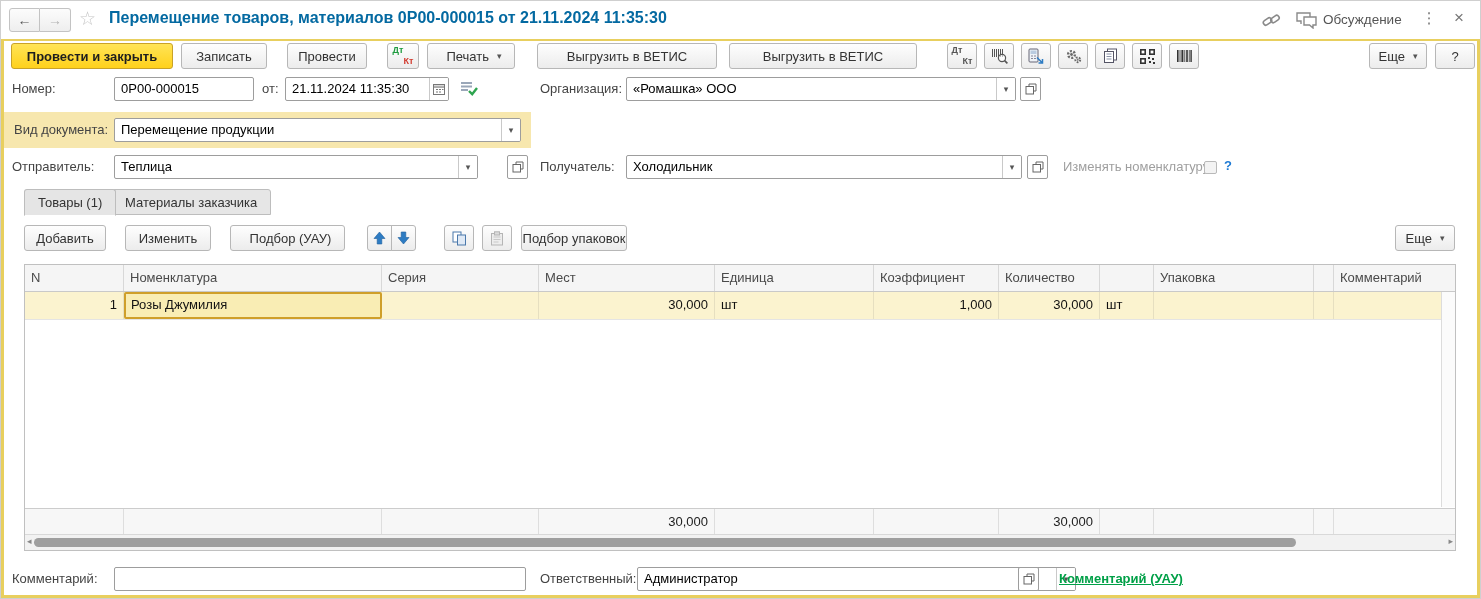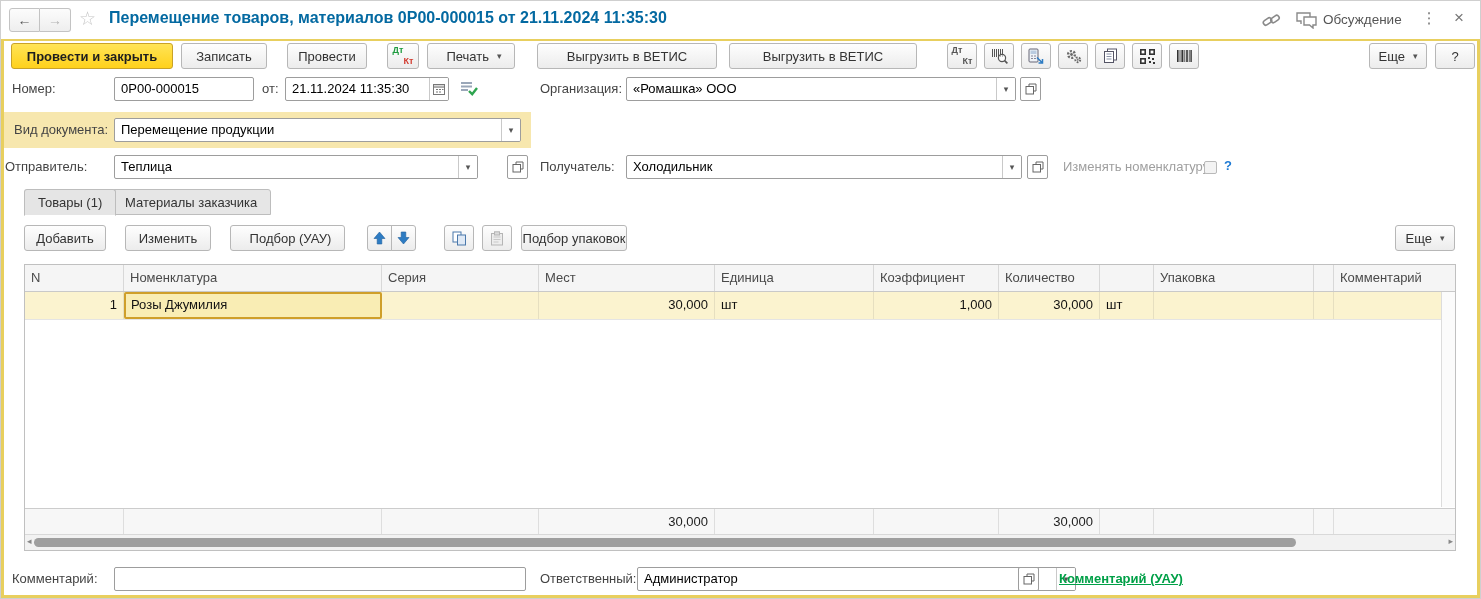--- a/index.html
+++ b/index.html
@@ -269,21 +269,21 @@
 
   <div class="kind-high"></div>
   <div class="lbl" style="left:13px;top:117px">Вид документа:</div>
   <div class="input" style="left:113px;top:117px;width:407px">
     <div class="tx">Перемещение продукции</div>
     <div class="dd">
         <span>▾</span>
       </div>
   </div>
 
-  <div class="lbl" style="left:4px;top:154px">Отправитель:</div>
+  <div class="lbl" style="left:11px;top:154px">Отправитель:</div>
   <div class="input" style="left:113px;top:154px;width:364px">
     <div class="tx">Теплица</div>
     <div class="dd">
         <span>▾</span>
       </div>
   </div>
   <div class="sqbtn" style="left:506px;top:154px">
     <svg width="12" height="12" viewBox="0 0 12 12">
       <rect x="1" y="3.5" width="7.5" height="7.5" fill="#fff" stroke="#666"></rect>
       <path d="M4 3.5V1h7v7H8.5" fill="none" stroke="#666"></path>

